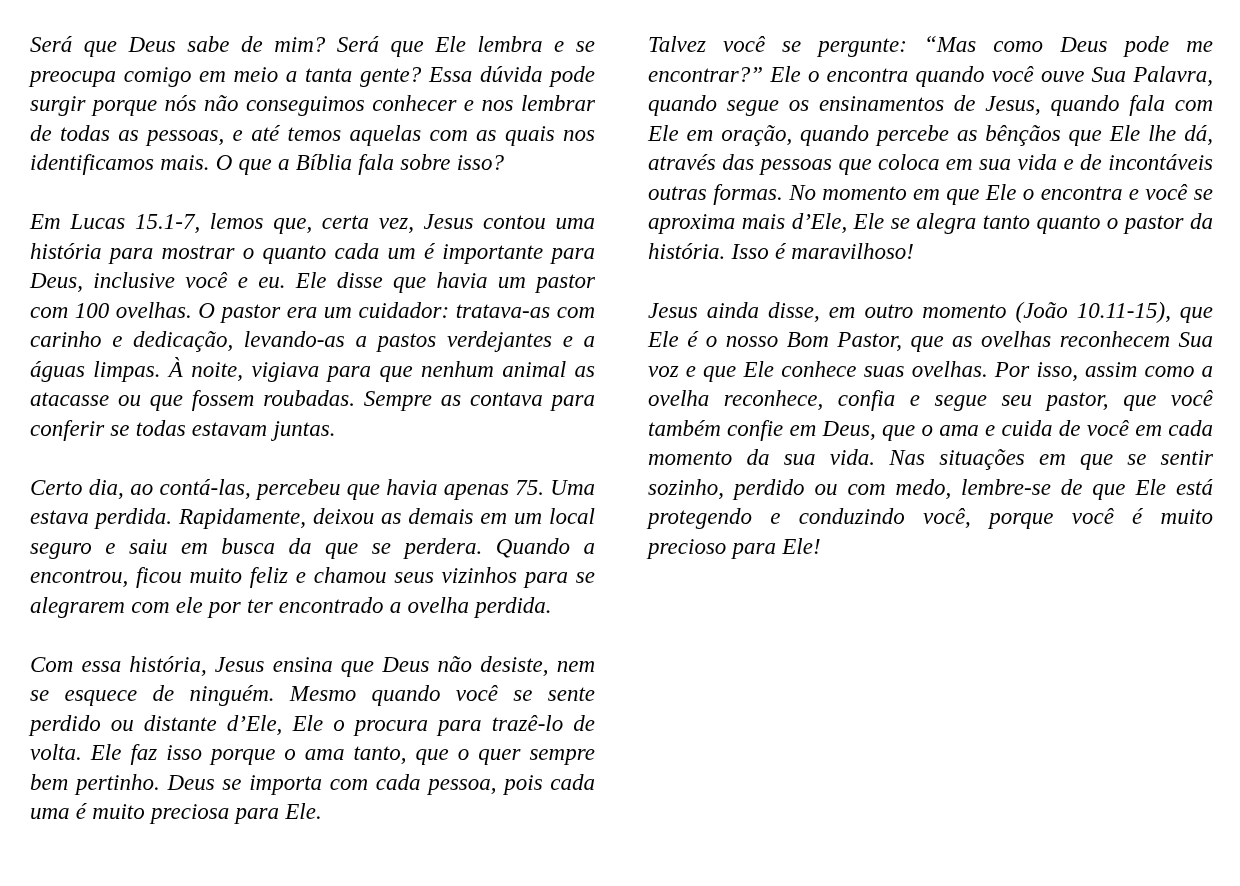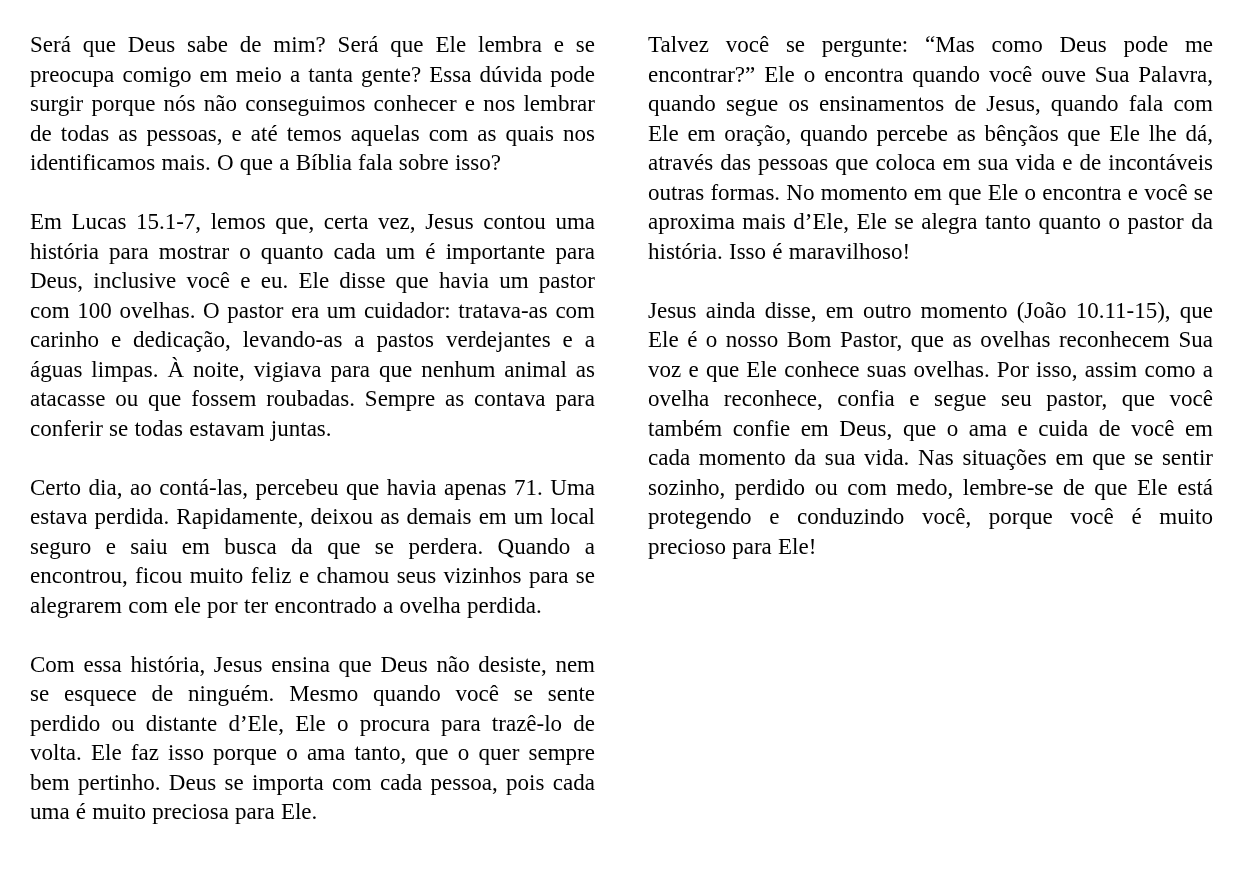--- a/index.html
+++ b/index.html
@@ -21,40 +21,41 @@
     padding: 30px 27px 0 30px;
     background: #ffffff;
   }
   .columns {
     display: flex;
     gap: 53px;
   }
   .column {
     flex: 1 1 0;
     min-width: 0;
+    font-style: italic;
   }
   .column p {
     margin: 0 0 29.5px 0;
     font-size: 23px;
     line-height: 29.5px;
     text-align: justify;
     text-justify: inter-word;
     word-spacing: 0.5px;
   }
 </style>
 </head>
 <body>
 
 <div class="page">
   <div class="columns">
 
     <div class="column">
       <p>Será que Deus sabe de mim? Será que Ele lembra e se preocupa comigo em meio a tanta gente? Essa dúvida pode surgir porque nós não conseguimos conhecer e nos lembrar de todas as pessoas, e até temos aquelas com as quais nos identificamos mais. O que a Bíblia fala sobre isso?</p>
       <p>Em Lucas 15.1-7, lemos que, certa vez, Jesus contou uma história para mostrar o quanto cada um é importante para Deus, inclusive você e eu. Ele disse que havia um pastor com 100 ovelhas. O pastor era um cuidador: tratava-as com carinho e dedicação, levando-as a pastos verdejantes e a águas limpas. À noite, vigiava para que nenhum animal as atacasse ou que fossem roubadas. Sempre as contava para conferir se todas estavam juntas.</p>
-      <p>Certo dia, ao contá-las, percebeu que havia apenas 71. Uma estava perdida. Rapidamente, deixou as demais em um local seguro e saiu em busca da que se perdera. Quando a encontrou, ficou muito feliz e chamou seus vizinhos para se alegrarem com ele por ter encontrado a ovelha perdida.</p>
+      <p>Certo dia, ao contá-las, percebeu que havia apenas 75. Uma estava perdida. Rapidamente, deixou as demais em um local seguro e saiu em busca da que se perdera. Quando a encontrou, ficou muito feliz e chamou seus vizinhos para se alegrarem com ele por ter encontrado a ovelha perdida.</p>
       <p>Com essa história, Jesus ensina que Deus não desiste, nem se esquece de ninguém. Mesmo quando você se sente perdido ou distante d’Ele, Ele o procura para trazê-lo de volta. Ele faz isso porque o ama tanto, que o quer sempre bem pertinho. Deus se importa com cada pessoa, pois cada uma é muito preciosa para Ele.</p>
     </div>
 
     <div class="column">
       <p>Talvez você se pergunte: “Mas como Deus pode me encontrar?” Ele o encontra quando você ouve Sua Palavra, quando segue os ensinamentos de Jesus, quando fala com Ele em oração, quando percebe as bênçãos que Ele lhe dá, através das pessoas que coloca em sua vida e de incontáveis outras formas. No momento em que Ele o encontra e você se aproxima mais d’Ele, Ele se alegra tanto quanto o pastor da história. Isso é maravilhoso!</p>
       <p>Jesus ainda disse, em outro momento (João 10.11-15), que Ele é o nosso Bom Pastor, que as ovelhas reconhecem Sua voz e que Ele conhece suas ovelhas. Por isso, assim como a ovelha reconhece, confia e segue seu pastor, que você também confie em Deus, que o ama e cuida de você em cada momento da sua vida. Nas situações em que se sentir sozinho, perdido ou com medo, lembre-se de que Ele está protegendo e conduzindo você, porque você é muito precioso para Ele!</p>
     </div>
 
   </div>
 </div>

